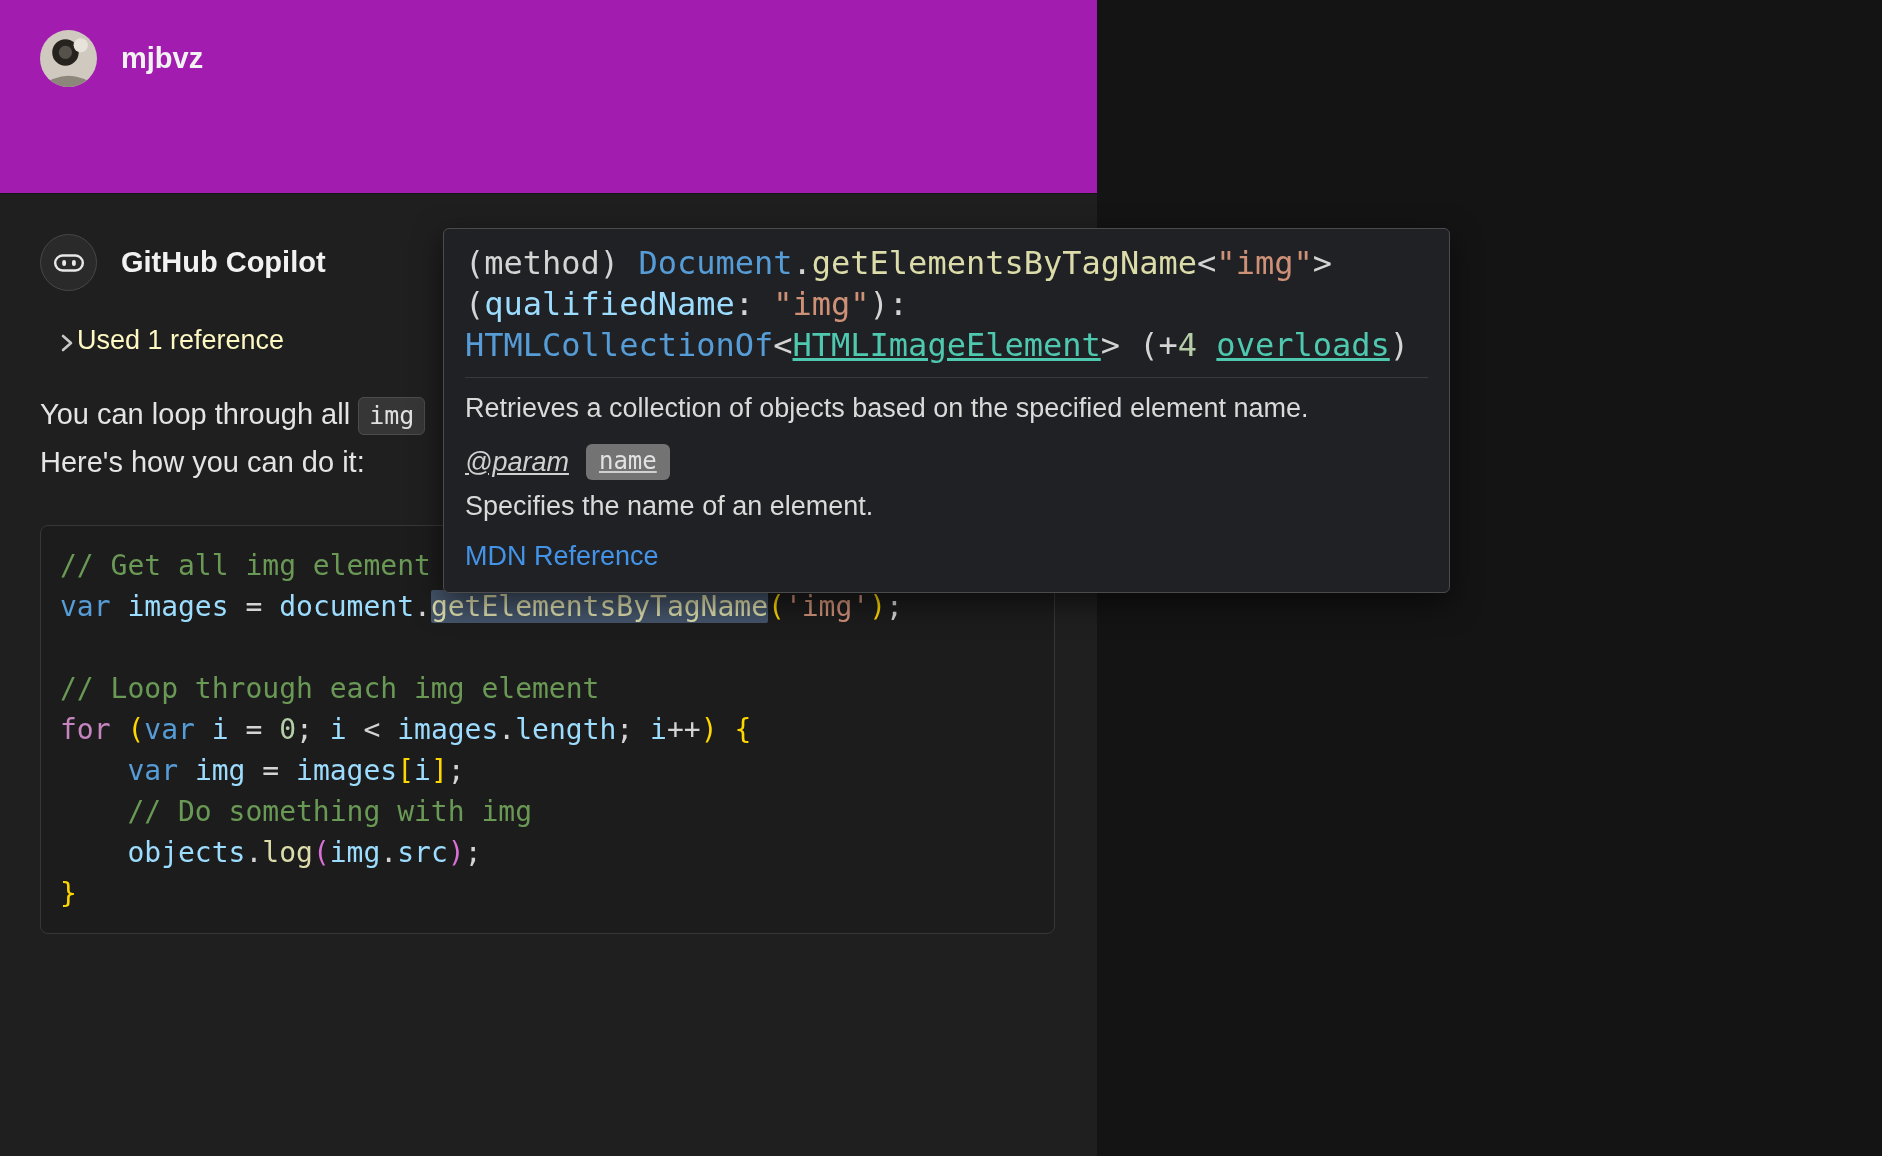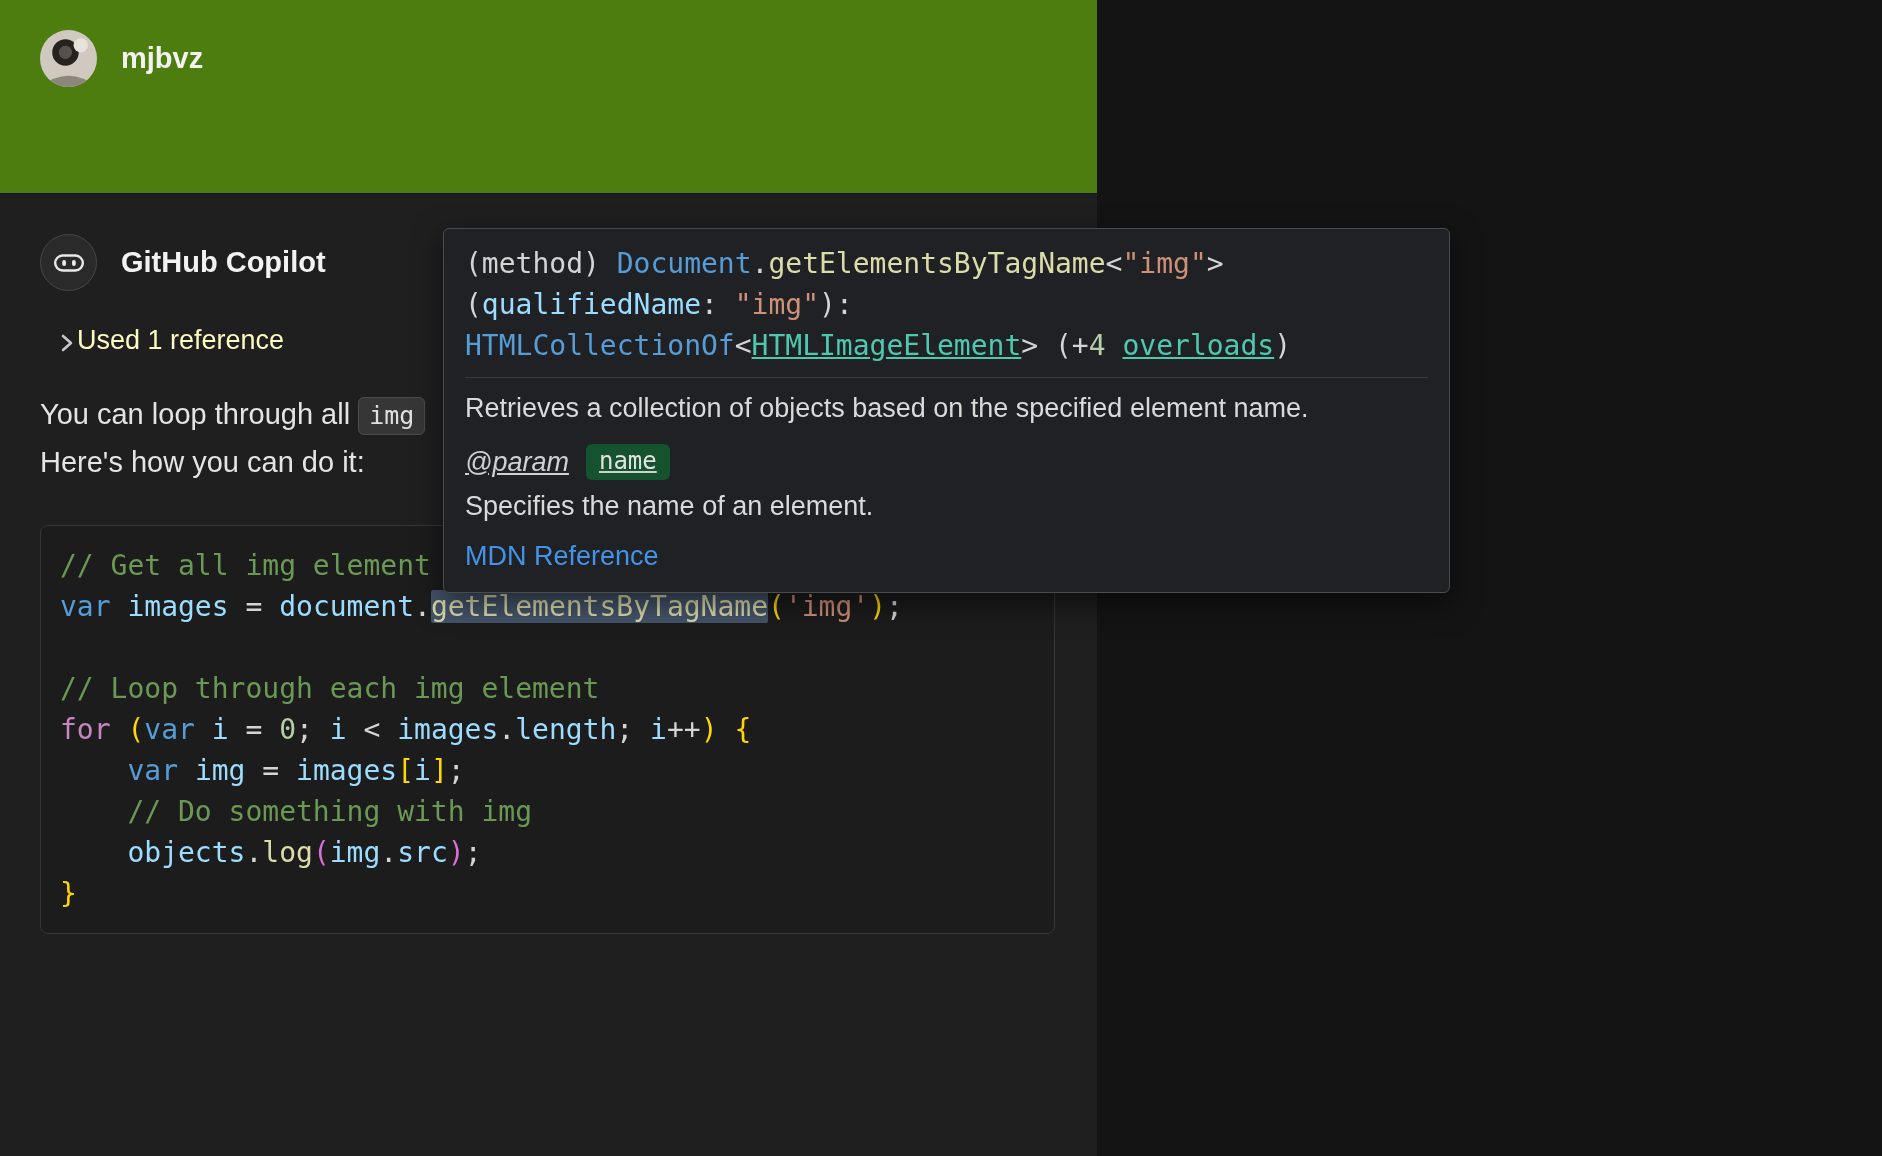--- a/index.html
+++ b/index.html
@@ -15,21 +15,21 @@
   .chat-panel {
     position:absolute; left:0; top:0;
     width:1097px; height:1156px;
     background:#1f1f1f;
   }
 
   
   .user-section {
     position:absolute; left:0; top:0;
     width:1097px; height:194px;
-    background:#4d7c0f;
+    background:#a21caf;
     border-bottom:1px solid #161616;
   }
   .msg-header { position:absolute; display:flex; align-items:center; }
   .user-section .msg-header { left:40px; top:30px; }
   .avatar {
     width:57px; height:57px; border-radius:50%;
     overflow:hidden; flex:0 0 auto;
   }
   .avatar svg { display:block; }
   .username {
@@ -98,33 +98,33 @@
   .tooltip {
     position:absolute; left:443px; top:228px;
     width:1007px;
     background:#202124;
     border:1px solid #4b4b4b;
     border-radius:6px;
     padding:14px 21px 20px;
     box-shadow:0 10px 30px rgba(0,0,0,0.55);
     z-index:10;
   }
-  .sig .code-line { font-size:28px; }
+  .sig .code-line { font-size:32px; }
   .tt-divider { height:1px; background:#3a3a3a; margin:11px 0 13px; }
   .tt-desc { font-size:27px; color:#dadada; line-height:34px; }
   .tt-param {
     margin:19px 0 9px;
     display:flex; align-items:center; gap:17px;
     font-size:27px; color:#d0d0d0;text-decoration:underline;
   }
   .tt-param em { font-style:italic; }
   .param-chip {
     font-family:"DejaVu Sans Mono", monospace;
     font-size:24px; color:#e2e2e2;
-    background:#14532d; border-radius:6px;
+    background:#737373; border-radius:6px;
     padding:3px 13px 5px;
   }
   .tt-link {
     display:inline-block; margin-top:18px;
     color:#4394e8; font-size:27px;
     text-decoration:none; cursor:pointer;
   }
 </style>
 </head>
 <body>

